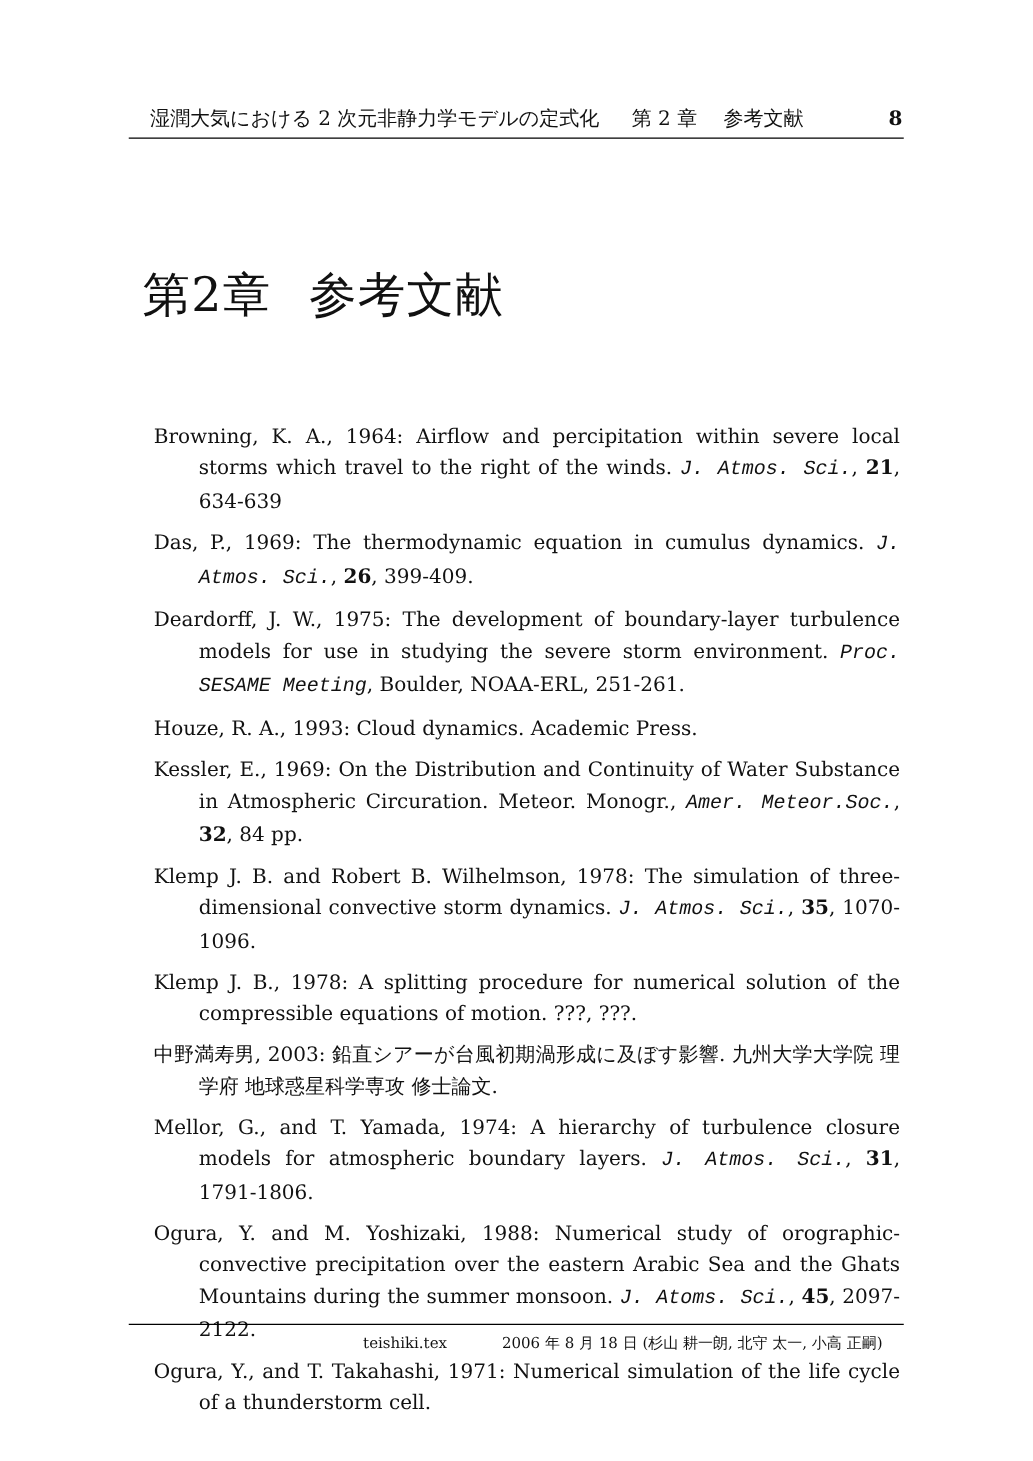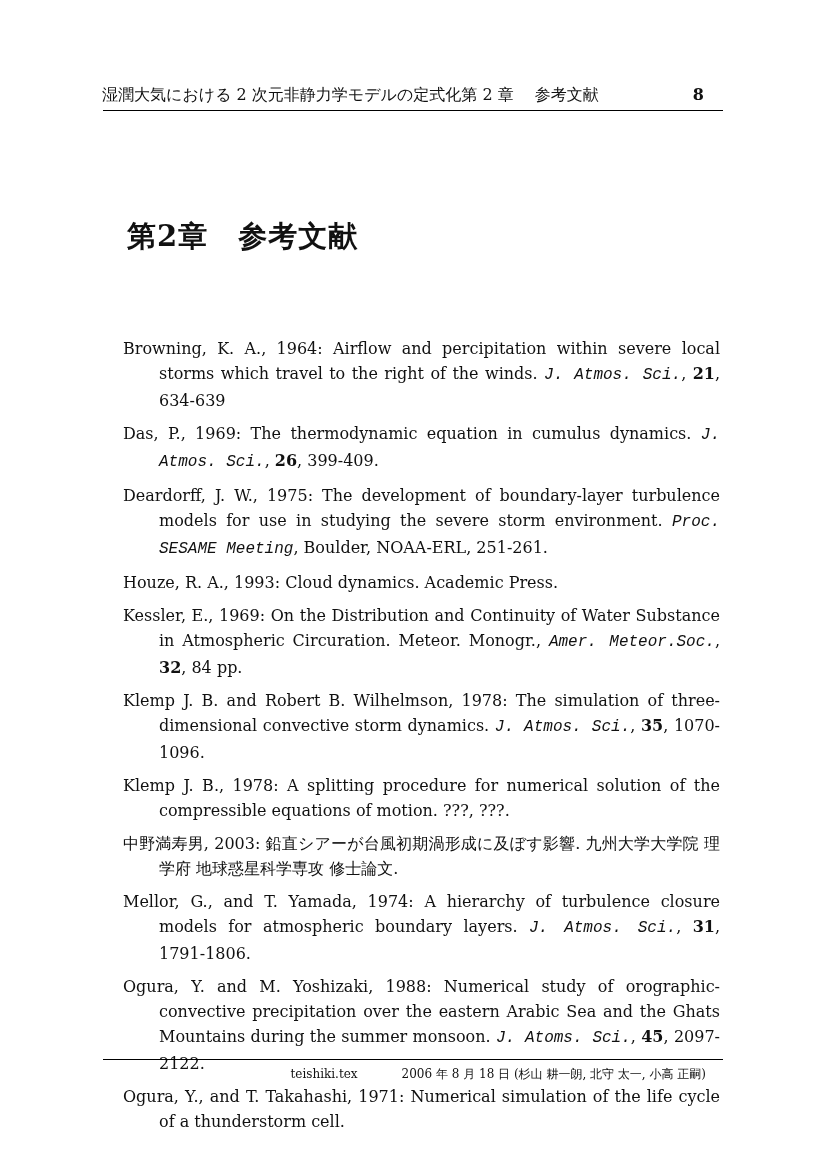--- a/index.html
+++ b/index.html
@@ -16,49 +16,49 @@
     overflow: hidden;
   }
   .page {
     position: absolute;
     inset: 0;
     background: #ffffff;
   }
   
   .header-row {
     position: absolute;
-    left: 102px;
+    left: 120px;
     width: 620px;
     top: 85px;
     display: flex;
     align-items: baseline;
     font-size: 16px;
     line-height: 20px;
     white-space: nowrap;
   }
-  .header-chapter { }
+  .header-chapter { margin-left: 26px; }
   .header-section { margin-left: 21px; }
   .header-pageno  { margin-left: auto; margin-right: 18px; font-weight: 700; }
   .header-rule {
     position: absolute;
     left: 103px;
     width: 620px;
     top: 110px;
     height: 0;
     border-top: 1px solid #000000;
   }
   
   .chapter-heading {
     position: absolute;
-    left: 127px;
+    left: 114px;
     top: 213px;
     margin: 0;
-    font-size: 29px;
+    font-size: 38px;
     line-height: 46px;
-    font-weight: 700;
+    font-weight: 400;
     letter-spacing: 1px;
     white-space: nowrap;
   }
   .chapter-heading .heading-title { margin-left: 30px; }
   
   .bibliography {
     position: absolute;
     left: 123px;
     width: 597px;
     top: 336px;

